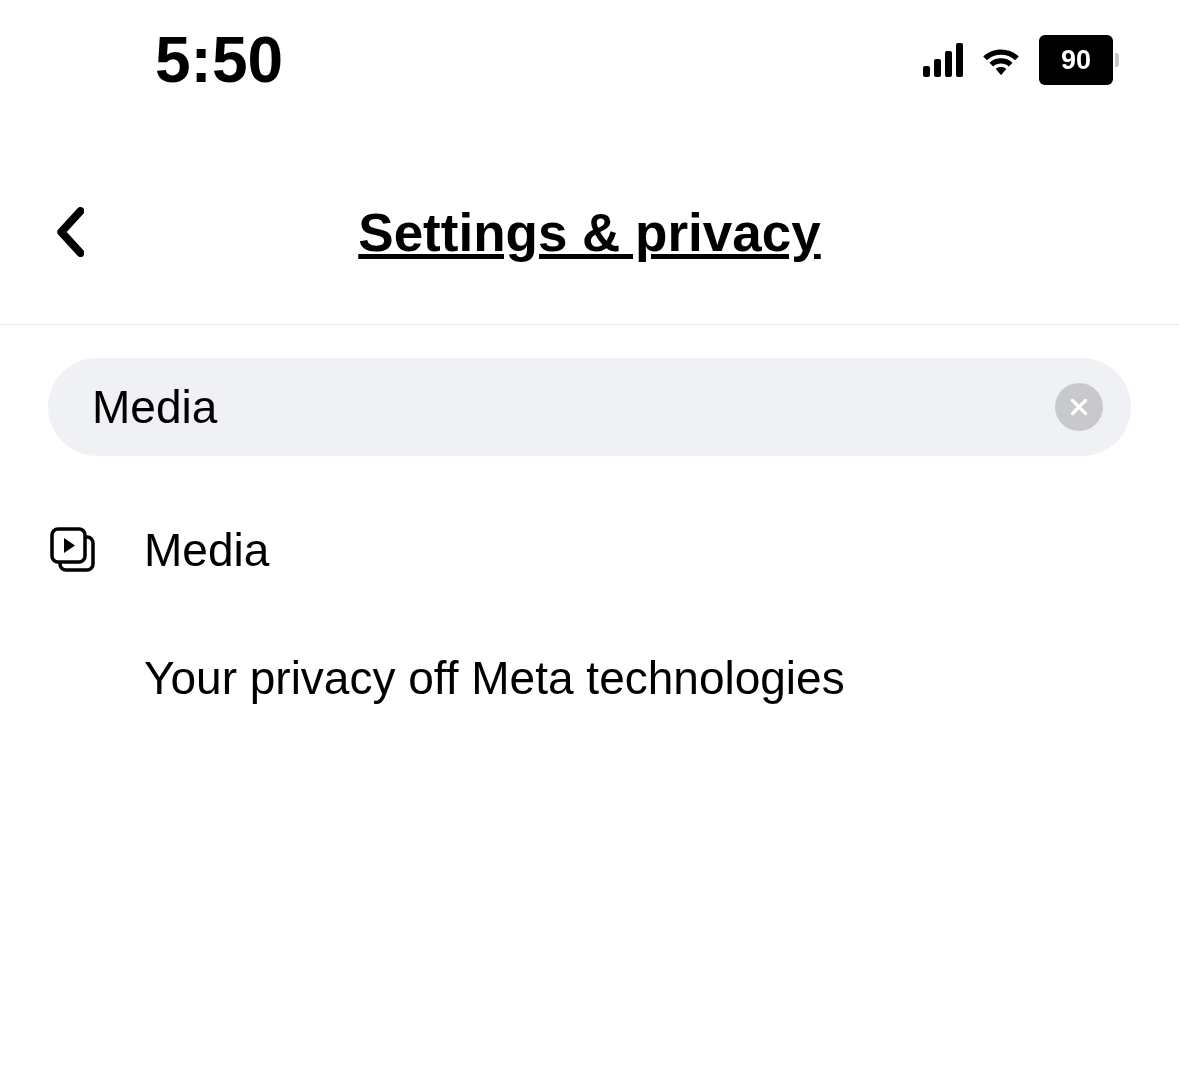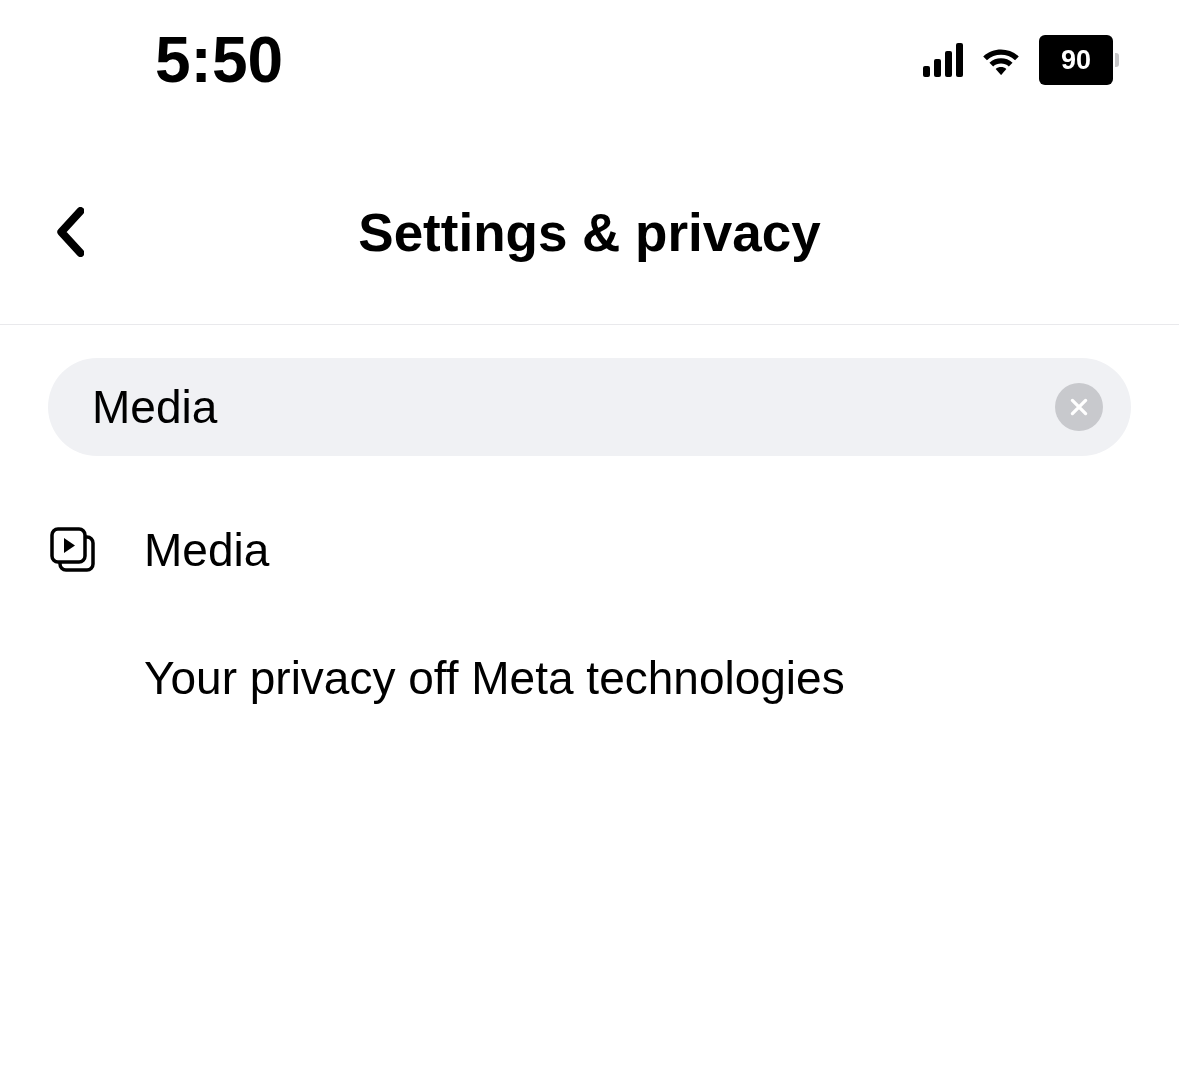--- a/index.html
+++ b/index.html
@@ -79,20 +79,21 @@
     }
 
     
     .nav-header {
       height: 185px;
       display: flex;
       align-items: center;
       justify-content: center;
       position: relative;
       border-bottom: 1px solid #e9e9ec;
+      text-decoration: underline;
     }
     .back-btn {
       position: absolute;
       left: 40px;
       top: 50%;
       transform: translateY(-50%);
       width: 60px;
       height: 60px;
       display: flex;
       align-items: center;

